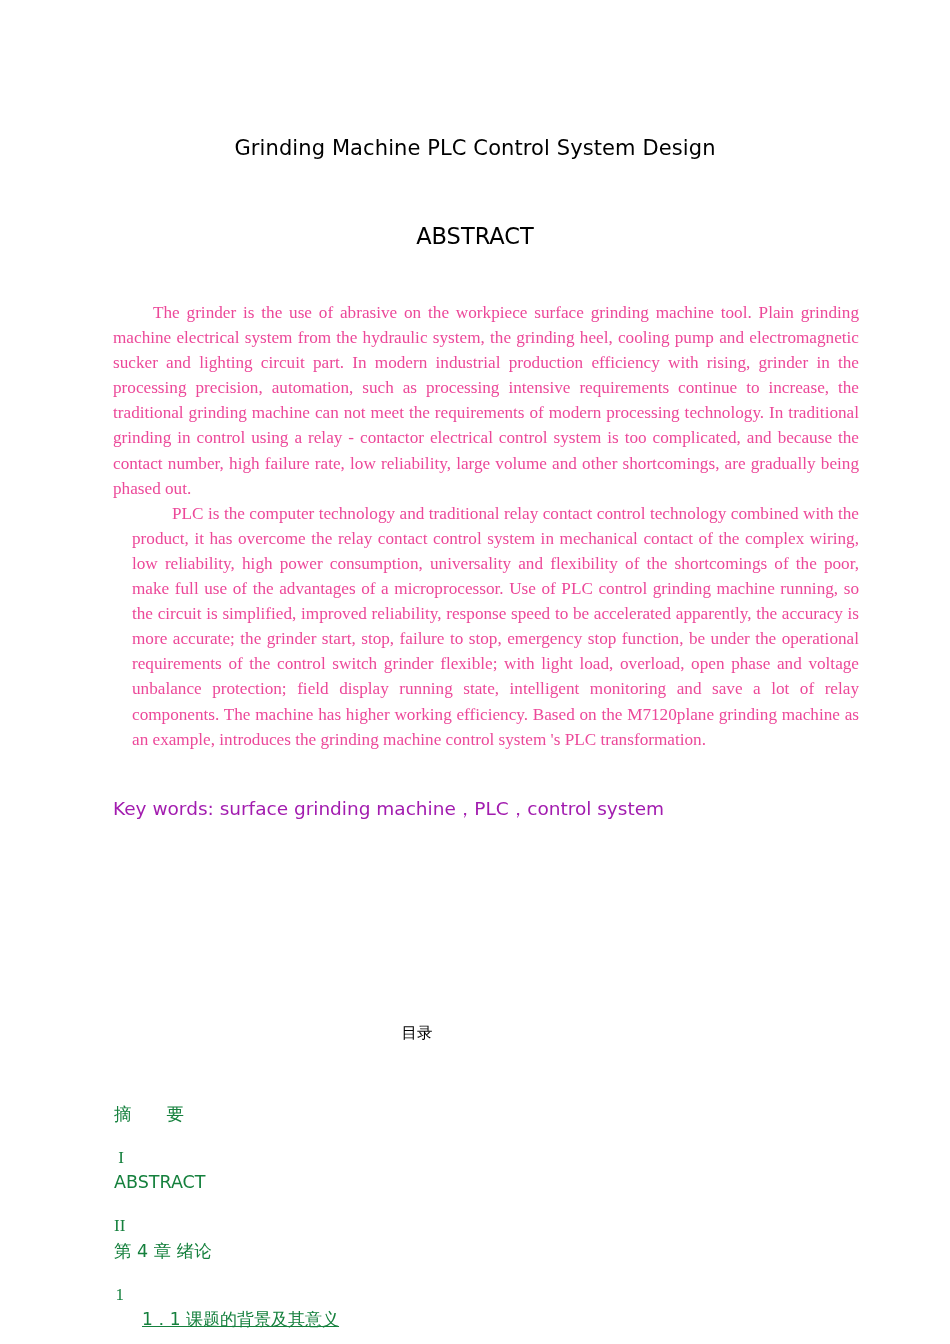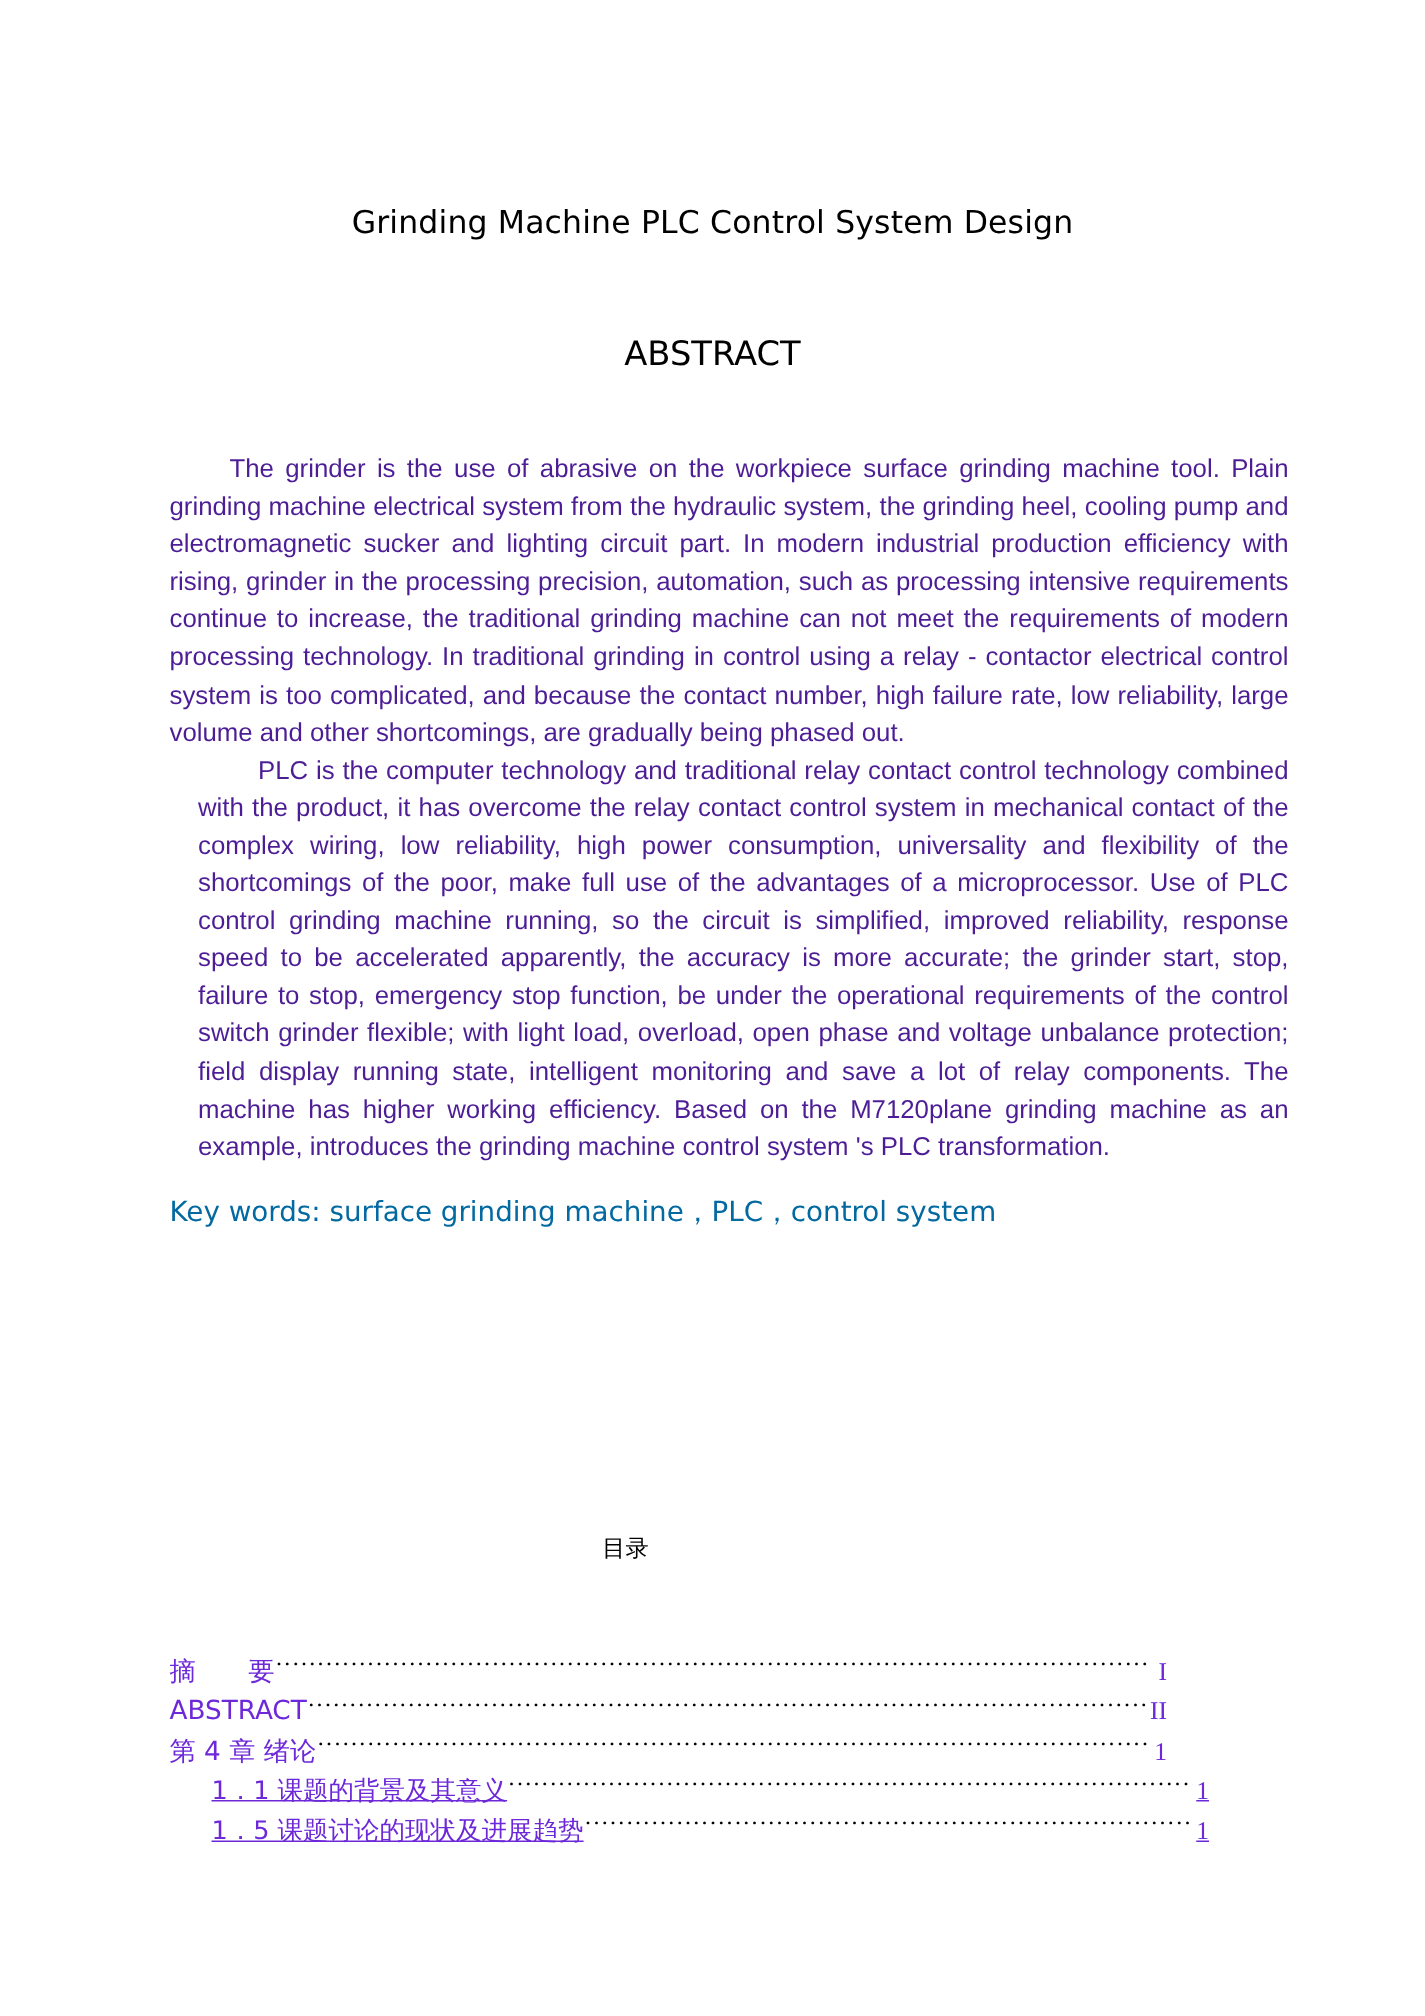--- a/index.html
+++ b/index.html
@@ -51,47 +51,47 @@
     color: #000;
     line-height: 32px;
   }
 
   
   .abstract-body {
     position: absolute;
     left: 113px;
     top: 300px;
     width: 746px;
-    font-family: Liberation Sans, sans-serif;
+    font-family: Liberation Serif, serif;
     font-size: 17.2px;
     line-height: 25.1px;
     text-align: justify;
     text-justify: inter-word;
-    color: #4c1d95;
+    color: #ec4899;
   }
   .abstract-body p {
     margin: 0;
     text-indent: 40px;
     text-align: justify;
   }
   .abstract-body p:last-child {
     text-align-last: left;
     margin-left: 19px;
   }
 
   
   .keywords {
     position: absolute;
     left: 113px;
     top: 795px;
     width: 746px;
     font-family: "DejaVu Sans", "Liberation Sans", sans-serif;
     font-size: 18.5px;
     line-height: 28px;
-    color: #0369a1;
+    color: #a21caf;
     white-space: nowrap;
   }
 
   
   .toc-heading {
     position: absolute;
     left: 0;
     top: 1022px;
     width: 834px;
     text-align: center;
@@ -108,22 +108,23 @@
     top: 1102px;
     width: 665px;
   }
   .toc-row {
     display: flex;
     align-items: baseline;
     width: 100%;
     font-family: "DejaVu Sans", "Liberation Sans", sans-serif;
     font-size: 17.5px;
     line-height: 25.4px;
-    color: #6d28d9;
+    color: #15803d;
     white-space: nowrap;
+    flex-direction: column;
   }
   .toc-row.level-2 {
     padding-left: 28px;
     font-size: 17px;
     text-decoration: underline;
   }
   .toc-label {
     flex: 0 0 auto;
   }
   .toc-leader {

